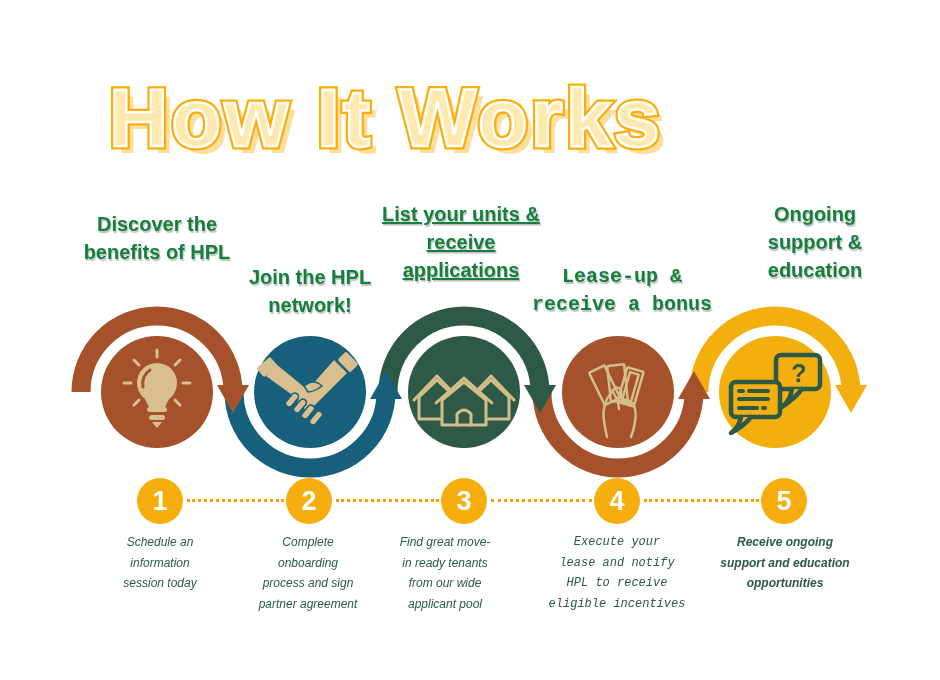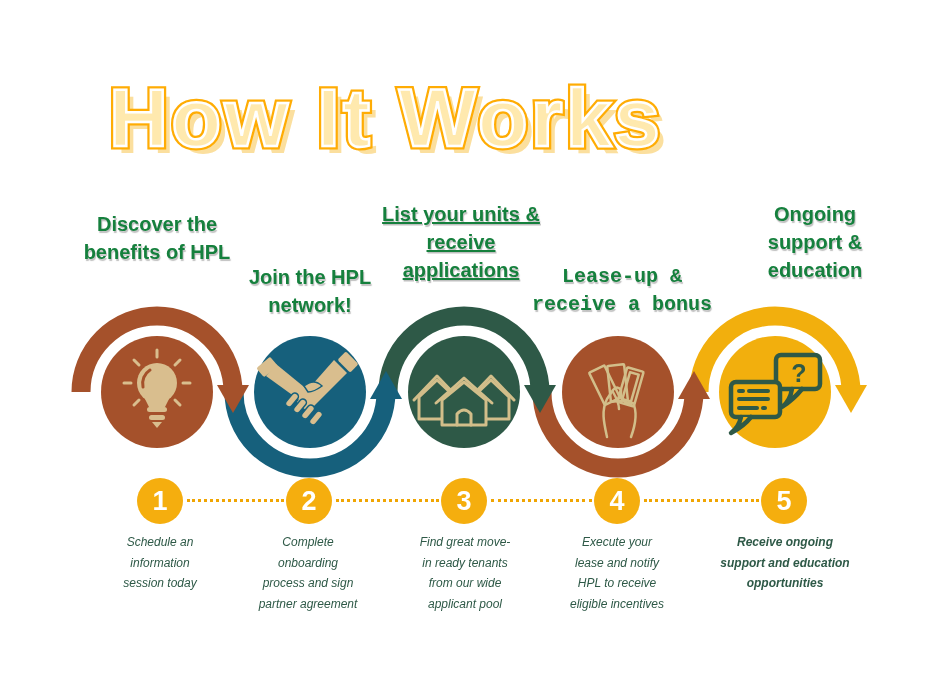--- a/index.html
+++ b/index.html
@@ -167,23 +167,23 @@
 <div class="num" style="left:594px;">4</div>
 <div class="num" style="left:761px;">5</div>
 
 <div class="desc" style="left:80px;width:160px;">Schedule an
 information
 session today</div>
 <div class="desc" style="left:218px;width:180px;">Complete
 onboarding
 process and sign
 partner agreement</div>
-<div class="desc" style="left:380px;width:170px;">Find great move-
+<div class="desc" style="left:360px;width:170px;">Find great move-
 in ready tenants
 from our wide
 applicant pool</div>
-<div class="desc" style="left:527px;width:180px;">Execute your
+<div class="desc" style="left:527px;width:180px;font-family:Liberation Mono, monospace;">Execute your
 lease and notify
 HPL to receive
 eligible incentives</div>
 <div class="desc" style="left:675px;width:220px;font-weight:bold;">Receive ongoing
 support and education
 opportunities</div>
 
 </body></html>

